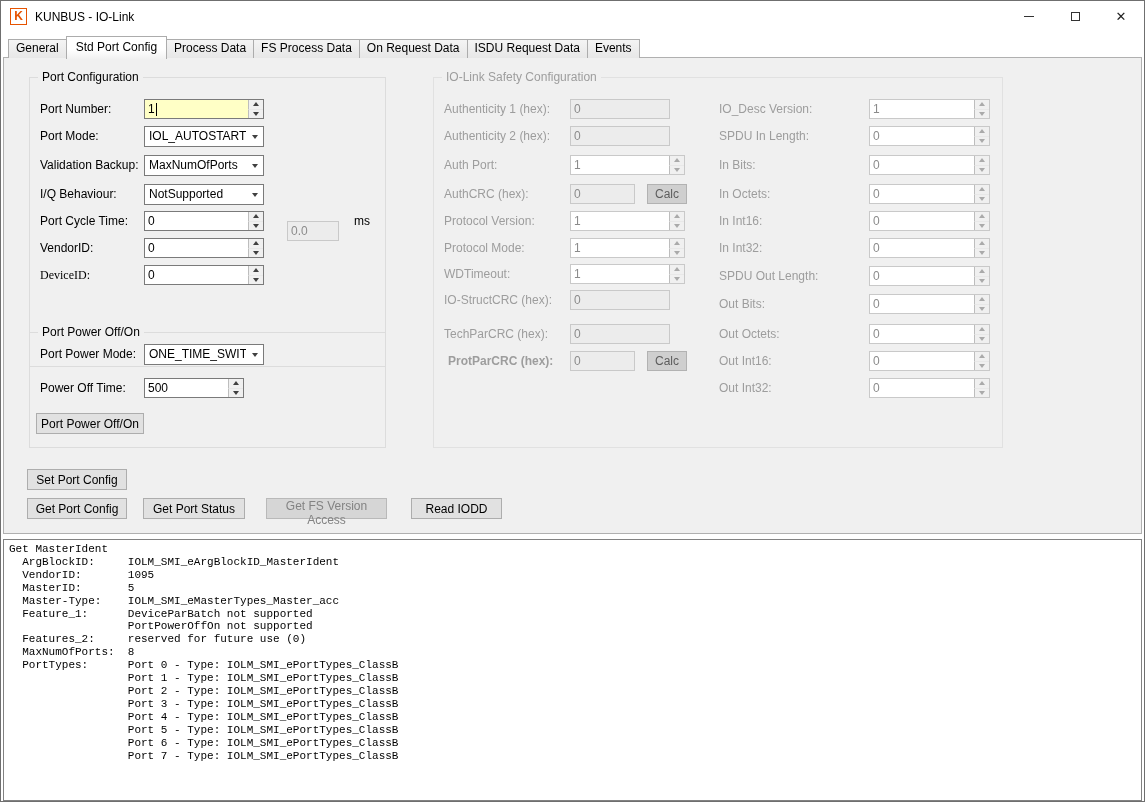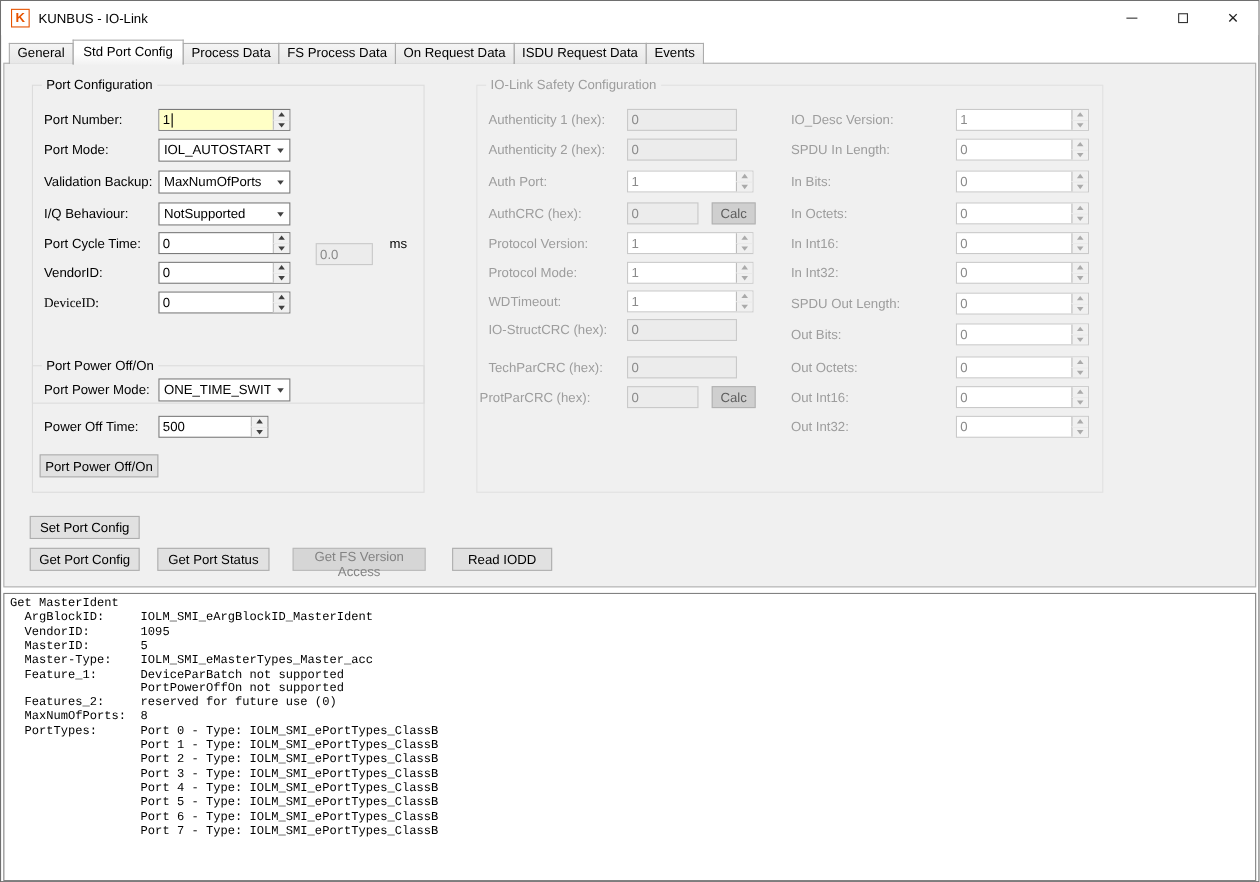--- a/index.html
+++ b/index.html
@@ -274,21 +274,21 @@
             </span>
           </span>
         </div>
 
       <span class="flabel gray-text" style="left:10px;top:215px;">IO-StructCRC (hex):</span>
       <span class="textbox disabled" style="left:136px;top:212px;width:100px;">0</span>
 
       <span class="flabel gray-text" style="left:10px;top:249px;">TechParCRC (hex):</span>
       <span class="textbox disabled" style="left:136px;top:246px;width:100px;">0</span>
 
-      <span class="flabel gray-text" style="left:2px;top:276px;">ProtParCRC (hex):</span>
+      <span class="flabel gray-text" style="left:14px;top:276px;font-weight:bold;">ProtParCRC (hex):</span>
       <span class="textbox disabled" style="left:136px;top:273px;width:65px;">0</span>
       <button class="btn calc" style="left:213px;top:273px;width:40px;height:20px;">Calc</button>
 
       <span class="flabel gray-text" style="left:285px;top:24px;">IO_Desc Version:</span>
       <div class="numeric disabled" style="left:435px;top:21px;width:121px;">
         <span class="nval">1</span>
       <span class="spin">
             <span class="sbtn">
               <i class="tri tri-up"></i>
             </span>

